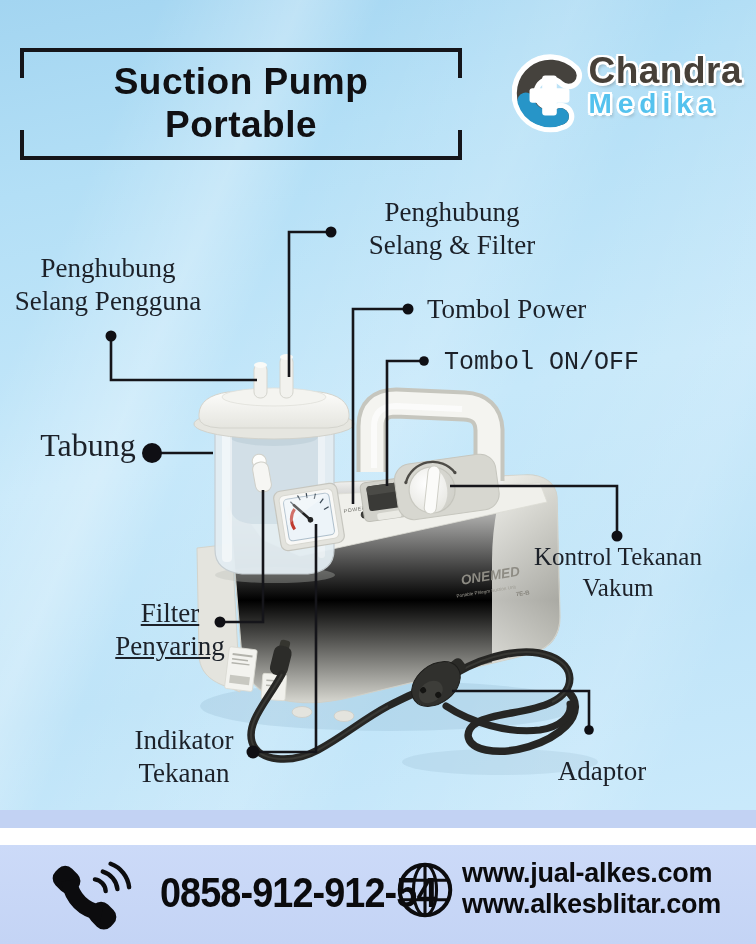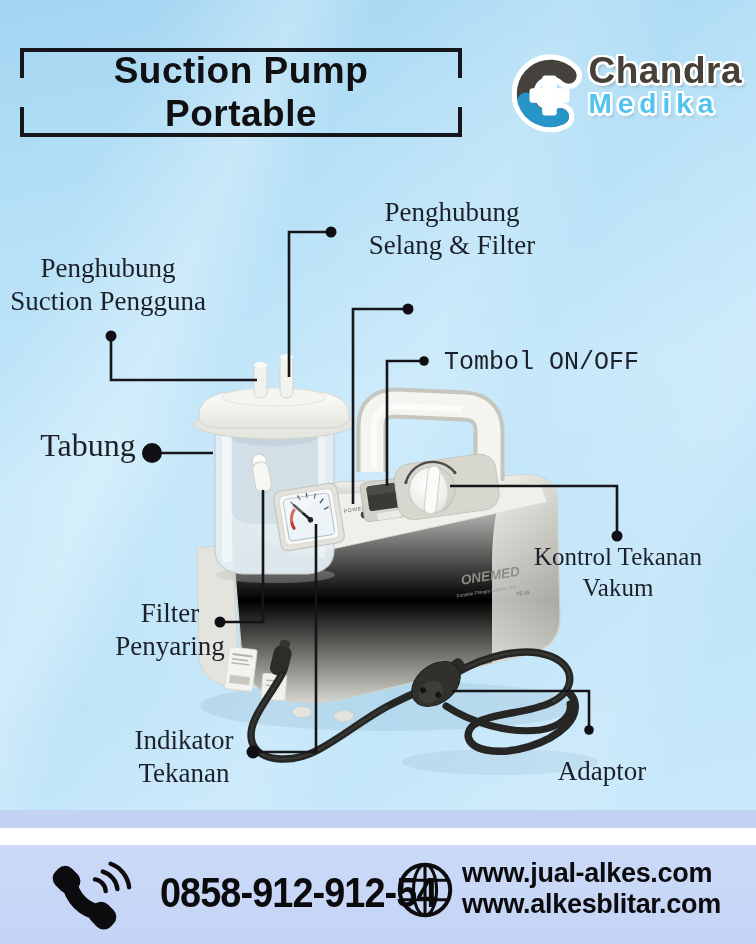--- a/index.html
+++ b/index.html
@@ -5,21 +5,21 @@
   html,body{margin:0;padding:0;}
   .poster{
     position:relative; width:756px; height:944px; overflow:hidden;
     font-family:"Liberation Sans","DejaVu Sans",sans-serif;
     background:
       linear-gradient(113deg, rgba(255,255,255,0) 14%, rgba(255,255,255,.28) 26%, rgba(255,255,255,0) 33%,
                       rgba(255,255,255,.16) 50%, rgba(255,255,255,0) 59%, rgba(255,255,255,.14) 78%, rgba(255,255,255,0) 86%),
       linear-gradient(168deg,#a3d5f1 0%,#b3dff6 18%,#c6e8fa 45%,#bfe4f8 66%,#cfecfd 100%);
   }
   
-  .title-frame{position:absolute;left:20px;top:48px;width:442px;height:89px;z-index:4;text-decoration:underline;}
+  .title-frame{position:absolute;left:20px;top:48px;width:442px;height:112px;z-index:4;text-decoration:underline;}
   .tf-top{position:absolute;top:0;left:0;right:0;height:26px;border:4px solid #15151a;border-bottom:none;}
   .tf-bottom{position:absolute;bottom:0;left:0;right:0;height:26px;border:4px solid #15151a;border-top:none;}
   .title-text{position:absolute;inset:0;display:flex;flex-direction:column;align-items:center;justify-content:center;
     font-weight:700;font-size:37px;line-height:1.16;color:#101013;letter-spacing:.5px;}
   
   .brand{position:absolute;right:14px;top:50px;z-index:4;display:flex;align-items:flex-start;}
   .brand-mark{width:74px;height:90px;}
   .brand-words{position:relative;margin-left:2px;}
   .brand-name{font-weight:700;font-size:37px;letter-spacing:.5px;color:#474038;
     text-shadow:-2px -2px 0 #fff,2px -2px 0 #fff,-2px 2px 0 #fff,2px 2px 0 #fff,0 -2.5px 0 #fff,0 2.5px 0 #fff,-2.5px 0 0 #fff,2.5px 0 0 #fff,3px 4px 3px rgba(60,60,60,.25);}
@@ -29,21 +29,21 @@
   .callout-label{position:absolute;z-index:5;text-align:center;color:#1c2129;
     font-family:"Liberation Serif","DejaVu Serif",serif;line-height:1.22;transform:translateX(-50%);white-space:nowrap;}
   .callout-label span{display:block;}
   .anchor-left{transform:none;text-align:left;}
   .lbl-sf{left:452px;top:196px;font-size:27px;}
   .lbl-power{left:427px;top:293px;font-size:27px;}
   .lbl-onoff{left:444px;top:348px;font-size:25px;font-family:Liberation Mono, monospace;}
   .lbl-pengguna{left:108px;top:252px;font-size:27px;}
   .lbl-tabung{left:88px;top:426px;font-size:32px;}
   .lbl-kontrol{left:618px;top:542px;font-size:25px;}
-  .lbl-filter{left:170px;top:597px;font-size:27px;}
+  .lbl-filter{left:170px;top:597px;font-size:27px;text-decoration:underline;}
   .lbl-indikator{left:184px;top:724px;font-size:27px;}
   .lbl-adaptor{left:602px;top:755px;font-size:27px;}
   
   .scene{position:absolute;left:0;top:0;z-index:2;}
   
   .strip-peri{position:absolute;left:0;top:810px;width:756px;height:18px;background:#c2d2f3;z-index:3;}
   .strip-white{position:absolute;left:0;top:828px;width:756px;height:17px;background:#ffffff;z-index:3;}
   .contact-bar{position:absolute;left:0;top:845px;width:756px;height:99px;z-index:3;
     background:linear-gradient(180deg,#ccdaf8,#c4d4f5);}
   .phone-icon{position:absolute;left:34px;top:9px;width:118px;height:82px;}
@@ -256,26 +256,29 @@
     <div class="brand-words">
       <div class="brand-name">Chandra</div>
       <div class="brand-sub">Medika</div>
     </div>
   </div>
 
   <div class="callout-label lbl-sf">
     <span>Penghubung</span>
     <span>Selang &amp; Filter</span>
   </div>
+  <div class="callout-label anchor-left lbl-power">
+    <span>Tombol Power</span>
+  </div>
   <div class="callout-label anchor-left lbl-onoff">
     <span>Tombol ON/OFF</span>
   </div>
   <div class="callout-label lbl-pengguna">
     <span>Penghubung</span>
-    <span>Suction Pengguna</span>
+    <span>Selang Pengguna</span>
   </div>
   <div class="callout-label lbl-tabung">
     <span>Tabung</span>
   </div>
   <div class="callout-label lbl-kontrol">
     <span>Kontrol Tekanan</span>
     <span>Vakum</span>
   </div>
   <div class="callout-label lbl-filter">
     <span>Filter</span>

